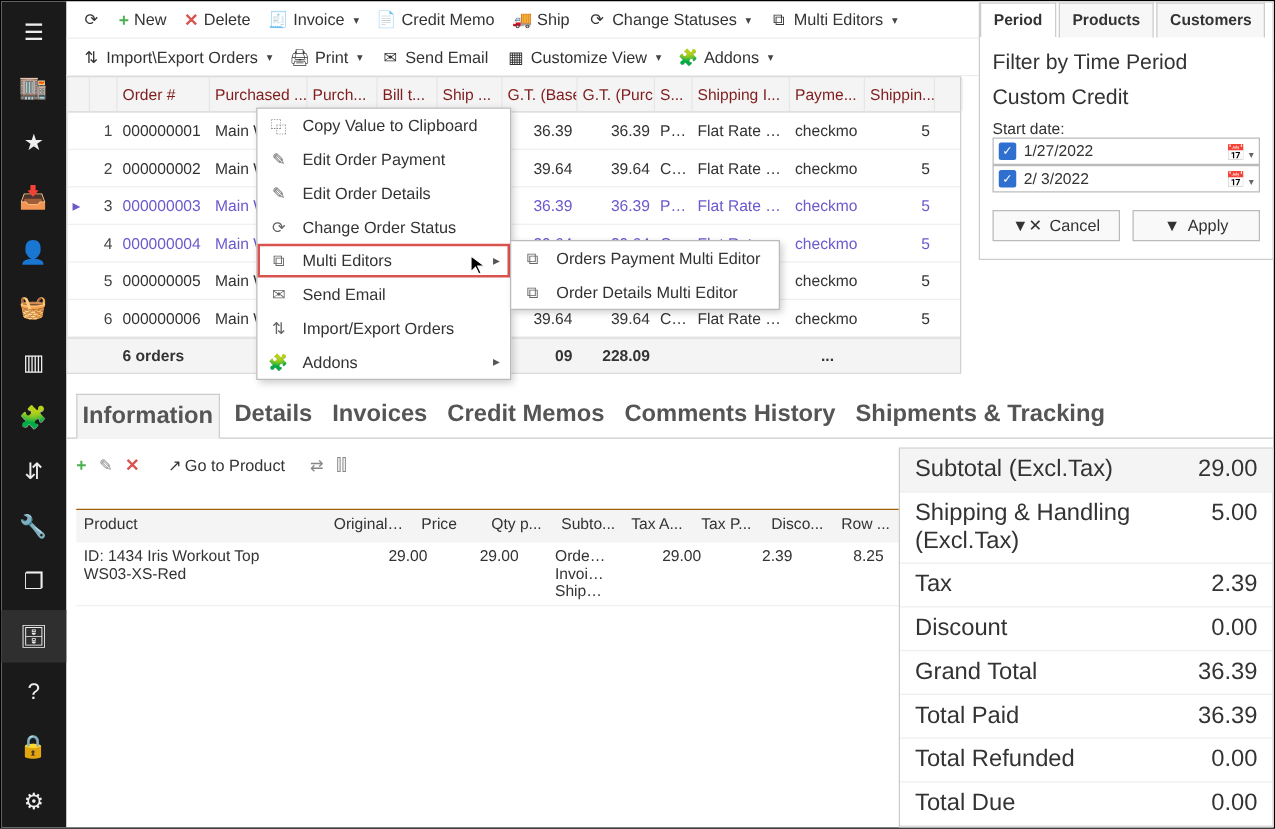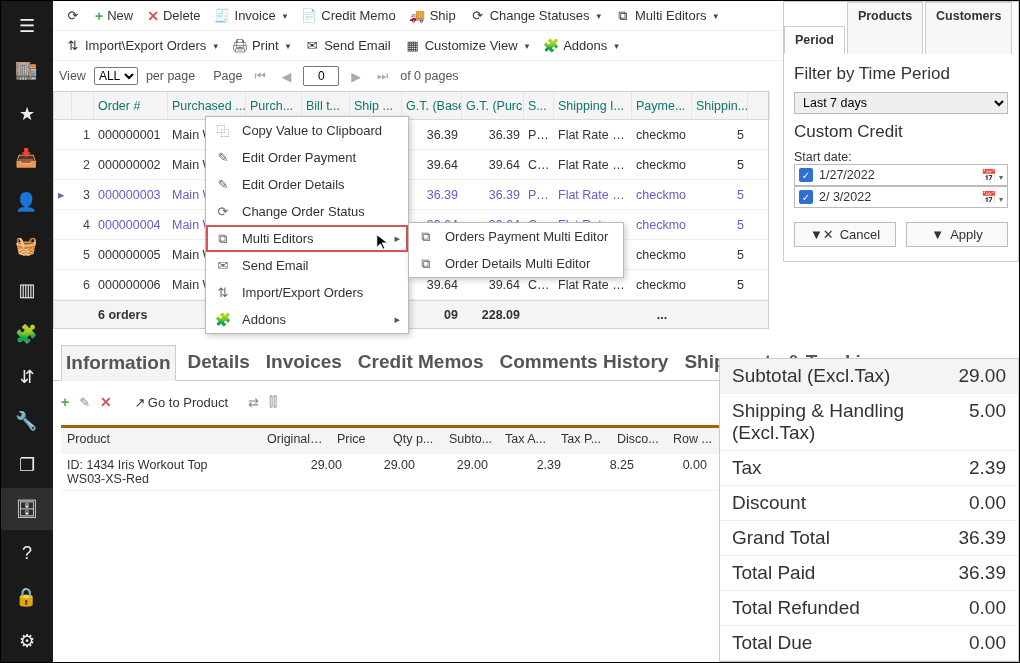--- a/index.html
+++ b/index.html
@@ -85,21 +85,21 @@
 .grid .hdr, .grid .row, .grid .ftr {
   display: grid;
   grid-template-columns: 18px 22px 74px 78px 56px 48px 52px 60px 62px 30px 78px 60px 56px 22px;
   align-items: center;
 }
 .grid .hdr {
   background: #f4f4f4;
   border-bottom: 1px solid #d8d8d8;
   height: 28px;
   font-weight: normal;
-  color: #0f766e;
+  color: #7f1d1d;
 }
 .grid .hdr > div { padding: 0 4px; overflow:hidden; white-space:nowrap; text-overflow:ellipsis; border-right:1px solid #e6e6e6; height:100%; display:flex; align-items:center;}
 .grid .row { height: 30px; border-bottom: 1px solid #f0f0f0; }
 .grid .row > div { padding: 0 4px; overflow:hidden; white-space:nowrap; text-overflow:ellipsis; }
 .grid .row.link { color:#6a5acd; }
 .grid .rnum { text-align:right; color:#444;}
 .grid .money { text-align:right; }
 .grid .ftr {
   background:#f4f4f4; border-top:1px solid #d8d8d8; height:28px; font-weight:600;
 }
@@ -149,21 +149,21 @@
   position:absolute;
   right:0; top:0;
   width: 236px;
   border:1px solid #ccc;
   background:#fff;
   padding: 8px 10px 14px 10px;
   font-size:13px;
 }
 .sidepanel .tabs { display:flex; gap:2px; margin:-8px -10px 10px -10px; }
 .sidepanel .tabs .tab { padding:6px 10px; border:1px solid #ccc; border-bottom:none; background:#f7f7f7; font-weight:600; font-size:12.5px;}
-.sidepanel .tabs .tab.active { background:#fff; border-bottom:1px solid #fff;margin-top:24px;}
+.sidepanel .tabs .tab.active { background:#fff; border-bottom:1px solid #fff;}
 .sidepanel h3 { font-size:17px; font-weight:400; margin:8px 0;}
 .sidepanel select, .sidepanel .dateinp {
   width:100%; font-size:12.5px; padding:2px 4px; border:1px solid #bbb;
 }
 .sidepanel label { font-size:12.5px; display:block; margin-top:6px;}
 .dateinp { display:flex; align-items:center; gap:6px; background:#fff; height:22px;}
 .dateinp .chk { width:14px; height:14px; background:#2f6fd0; border-radius:2px; display:inline-flex; align-items:center;justify-content:center; color:#fff; font-size:10px;}
 .dateinp .cal { margin-left:auto; color:#666; position:relative;}
 .dateinp .cal::after{content:"▾"; font-size:8px; margin-left:2px;}
 .btnrow { display:flex; gap:10px; margin-top:14px;}
@@ -178,21 +178,21 @@
 }
 .subtabs .st { padding:6px 4px; color:#555;}
 .subtabs .st.active { background:#f4f4f4; border:1px solid #ccc; border-bottom:1px solid #f4f4f4; margin-bottom:-1px;}
 
 
 .lower { display:flex; }
 .products {
   flex:1; padding:6px 8px;
 }
 .ptoolbar { display:flex; align-items:center; gap:10px; height:30px;}
-.pgrid { border-top:3px solid #a16207; margin-top:8px;}
+.pgrid { border-top:1px solid #a16207; margin-top:20px;}
 .pgrid .phdr, .pgrid .prow {
   display:grid;
   grid-template-columns: 200px 70px 56px 56px 56px 56px 56px 56px 56px;
   font-size:12.5px;
 }
 .pgrid .phdr { background:#f4f4f4; height:26px;}
 .pgrid .phdr > div, .pgrid .prow > div { padding:4px 6px; overflow:hidden; white-space:nowrap; text-overflow:ellipsis;}
 .pgrid .prow { border-bottom:1px solid #f0f0f0;gap:17px;}
 .pgrid .r { text-align:right;}
 
@@ -282,32 +282,20 @@
       <span class="tbtn chev-down">
           <span class="ico">▦</span>
           <span>Customize View</span>
         </span>
       <span class="tbtn chev-down">
           <span class="ico">🧩</span>
           <span>Addons</span>
         </span>
     </div>
 
-    <div class="pager">
-      <span>View</span>
-      <select><option>ALL</option></select>
-      <span>per page</span>
-      <span style="margin-left:10px">Page</span>
-      <span class="navbtn">⏮</span>
-      <span class="navbtn">◀</span>
-      <input value="0" style="">
-      <span class="navbtn">▶</span>
-      <span class="navbtn">⏭</span>
-      <span>of 0 pages</span>
-    </div>
 
     <div class="gridwrap">
       <div class="grid">
         <div class="hdr" id="ghdr">
             <div></div>
             <div></div>
             <div>Order #</div>
             <div>Purchased ...</div>
             <div>Purch...</div>
             <div>Bill t...</div>
@@ -516,38 +504,40 @@
               <div>Disco...</div>
               <div>Row ...</div>
             </div>
           <div class="prow">
             <div>
               <div>ID: 1434 Iris Workout Top</div>
               <div>WS03-XS-Red</div>
             </div>
             <div class="r">29.00</div>
             <div class="r">29.00</div>
+            <div style="white-space:pre-line">Ordered
+Invoiced
+Shipped</div>
             <div class="r">29.00</div>
             <div class="r">2.39</div>
             <div class="r">8.25</div>
             <div class="r">0.00</div>
             <div class="r">31.39</div>
           </div>
         </div>
       </div>
     </div>
 
     <div class="sidepanel">
       <div class="tabs">
         <div class="tab active">Period</div>
         <div class="tab">Products</div>
         <div class="tab">Customers</div>
       </div>
       <h3>Filter by Time Period</h3>
-      <select><option>Last 7 days</option></select>
       <h3>Custom Credit</h3>
       <label>Start date:</label>
       <div class="dateinp">
         <span class="chk">✓</span>
         <span>1/27/2022</span>
         <span class="cal">📅</span>
       </div>
       <div class="dateinp">
         <span class="chk">✓</span>
         <span>2/ 3/2022</span>

